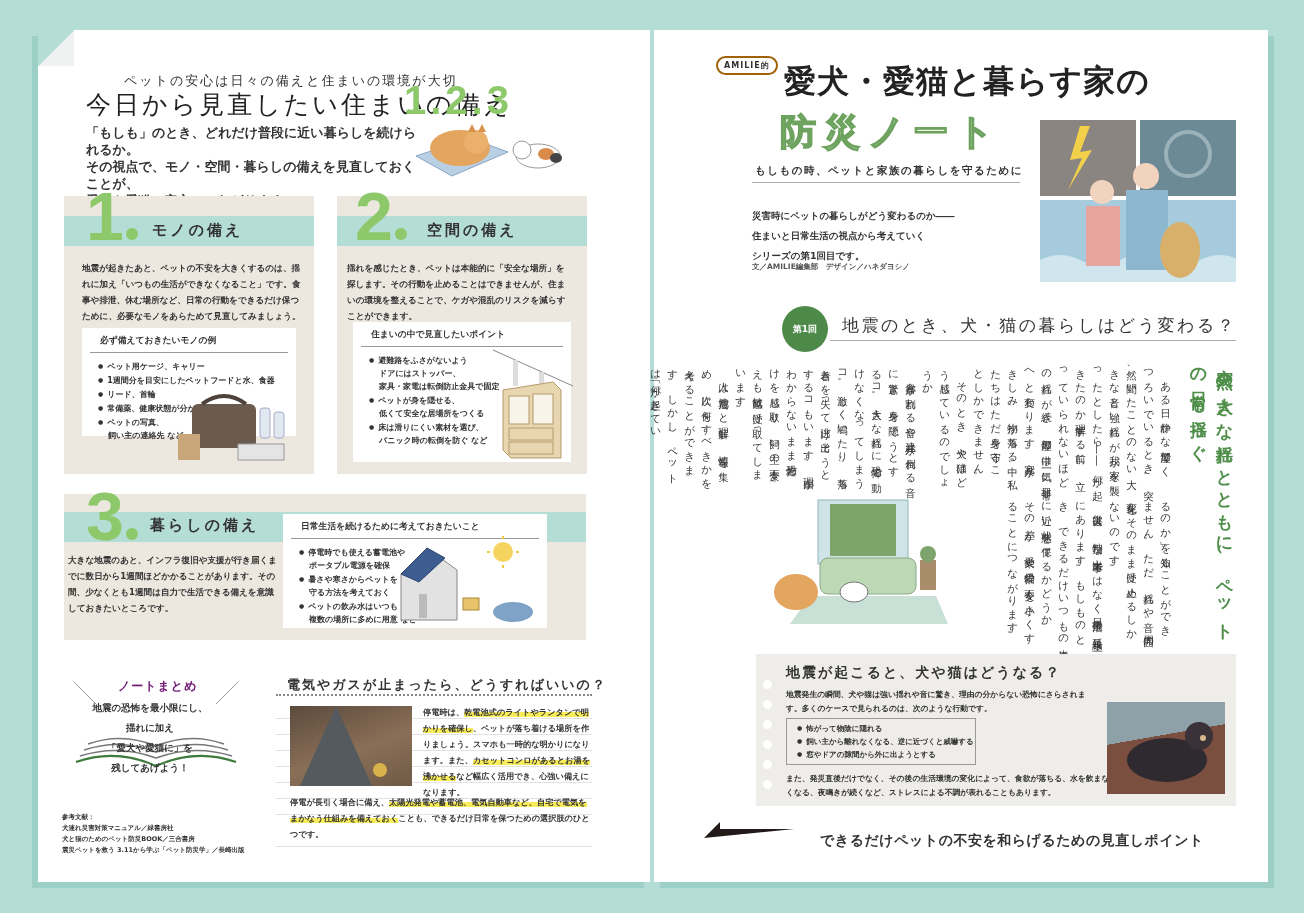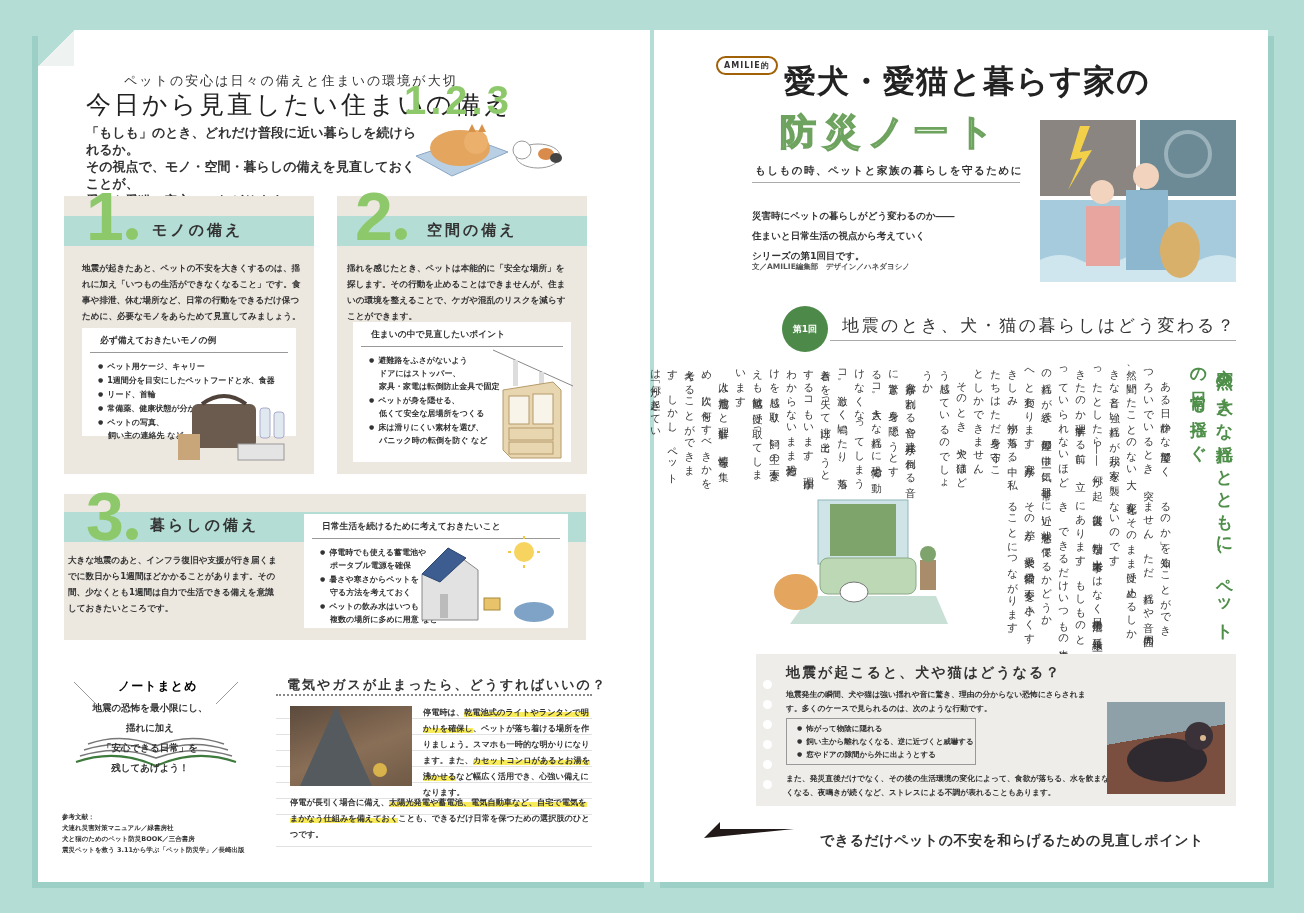--- a/index.html
+++ b/index.html
@@ -27,21 +27,21 @@
   .big-num .dot { display: inline-block; width: 12px; height: 12px; border-radius: 50%; background: #8dc96a; margin-left: 2px; }
   .card-title { position: absolute; font-size: 15px; letter-spacing: 3px; font-weight: bold; color: #333; }
   .card-body { position: absolute; font-size: 8.6px; line-height: 16px; color: #333; font-weight: bold; }
   .sub-box { position: absolute; background: #fff; }
   .sub-title { font-size: 8.8px; font-weight: bold; padding: 7px 10px 5px 10px; border-bottom: 1.5px solid #999; margin: 0 8px; }
   .sub-list { list-style: none; padding: 6px 0 0 16px; font-size: 8px; line-height: 13px; font-weight: bold; }
   .sub-list li::before { content: "●"; font-size: 6px; margin-right: 4px; vertical-align: 1px; }
   .sub-list li .sub { display: block; padding-left: 10px; }
 
   
-  .note-title { left: 118px; top: 678px; font-size: 12px; color: #000000; font-weight: bold; letter-spacing: 1px; }
+  .note-title { left: 118px; top: 678px; font-size: 12px; color: #701a75; font-weight: bold; letter-spacing: 1px; }
   .note-body { left: 70px; top: 698px; width: 160px; text-align: center; font-size: 9.5px; line-height: 20px; font-weight: bold; }
   .refs { left: 62px; top: 812px; font-size: 6.5px; line-height: 11px; font-weight: bold; color: #333; }
 
   
   .outage-title { left: 287px; top: 676px; font-size: 13px; letter-spacing: 2px; font-weight: bold; }
   .outage-line { left: 276px; top: 694px; width: 316px; border-top: 2px dotted #888; }
   .ruled { left: 276px; width: 316px; border-top: 1px solid #e2e2e2; }
   .outage-photo { left: 290px; top: 706px; width: 122px; height: 80px; background: linear-gradient(160deg,#5b4a3c,#8a6f57 55%,#6f5a46); }
   .outage-text { left: 423px; top: 704px; width: 168px; font-size: 8.2px; line-height: 16px; font-weight: bold; }
   .outage-text2 { left: 290px; top: 794px; width: 302px; font-size: 8.2px; line-height: 16px; font-weight: bold; }
@@ -156,21 +156,21 @@
       <rect x="16" y="96" width="44" height="12" fill="#e8d6b0" stroke="#b59a6a"></rect>
     </svg>
   </div>
 </div>
 
 <div class="abs card" style="left:64px;top:494px;width:522px;height:146px;">
   <div class="card-band" style="top:18px;"></div>
   <div class="big-num" style="left:22px;top:-12px;"><span>3</span><span class="dot"></span></div>
   <div class="card-title" style="left:86px;top:22px;">暮らしの備え</div>
   <div class="card-body" style="left:4px;top:58px;width:210px;">大きな地震のあと、インフラ復旧や支援が行き届くまでに数日から1週間ほどかかることがあります。その間、少なくとも1週間は自力で生活できる備えを意識しておきたいところです。</div>
-  <div class="sub-box" style="left:240px;top:20px;width:264px;height:114px;">
+  <div class="sub-box" style="left:219px;top:20px;width:264px;height:114px;">
     <div class="sub-title">日常生活を続けるために考えておきたいこと</div>
     <ul class="sub-list">
         <li>停電時でも使える蓄電池や<span class="sub">ポータブル電源を確保</span></li>
         <li>暑さや寒さからペットを<span class="sub">守る方法を考えておく</span></li>
         <li>ペットの飲み水はいつも<span class="sub">複数の場所に多めに用意 など</span></li>
       </ul>
     <svg class="abs" style="left:116px;top:20px;" width="148" height="94" viewBox="0 0 148 94">
       <circle cx="104" cy="18" r="10" fill="#f6d45f"></circle>
       <g stroke="#f0c93f" stroke-width="2">
           <line x1="104" y1="2" x2="104" y2="5"></line>
@@ -192,21 +192,21 @@
   <line x1="172" y1="2" x2="150" y2="24" stroke="#999"></line>
   <path d="M10 82 q40 -14 80 4 q40 -18 80 -4" stroke="#3d7a3c" stroke-width="2" fill="none"></path>
   <path d="M14 76 q38 -12 76 2 q38 -14 76 -2" stroke="#777" stroke-width="1.5" fill="none"></path>
   <path d="M18 70 q36 -12 72 2 q36 -14 72 -2" stroke="#777" stroke-width="1.5" fill="none"></path>
   <path d="M22 64 q34 -12 68 2 q34 -14 68 -2" stroke="#777" stroke-width="1.5" fill="none"></path>
 </svg>
 <div class="abs note-title">ノートまとめ</div>
 <div class="abs note-body">
   <div>地震の恐怖を最小限にし、</div>
   <div>揺れに加え</div>
-  <div>「安心できる日常」を</div>
+  <div>「愛犬や愛猫に」を</div>
   <div>残してあげよう！</div>
 </div>
 <div class="abs refs">
   <div>参考文献：</div>
   <div>犬連れ災害対策マニュアル／緑書房社</div>
   <div>犬と猫のためのペット防災BOOK／三合書房</div>
   <div>震災ペットを救う 3.11から学ぶ「ペット防災学」／長崎出版</div>
 </div>
 
 <div class="abs outage-title">電気やガスが止まったら、どうすればいいの？</div>

